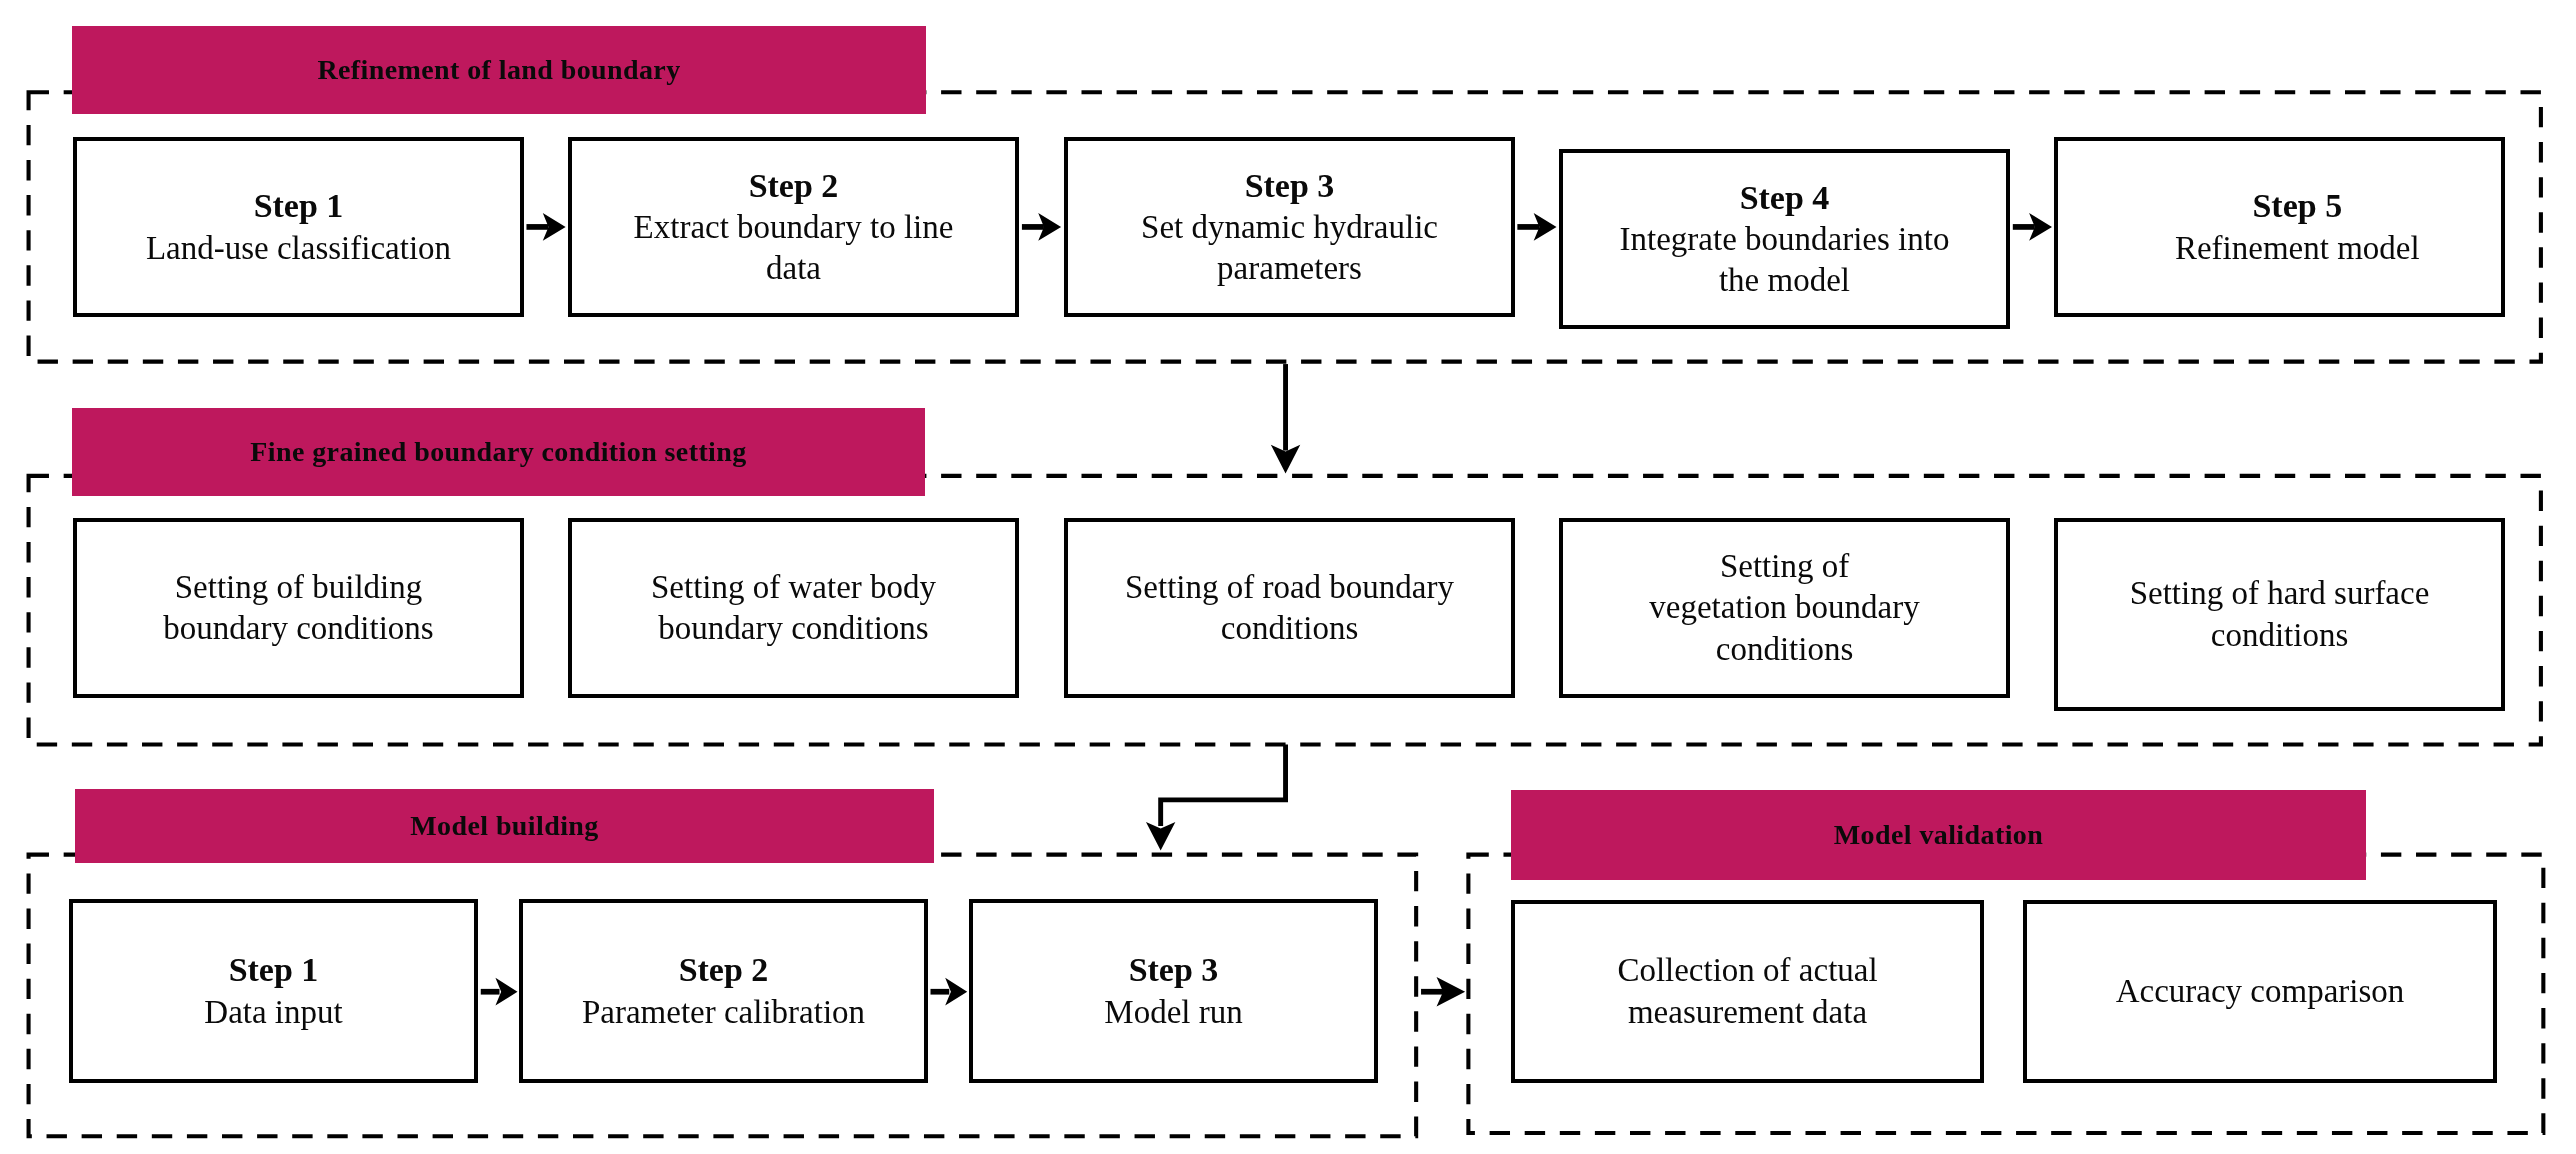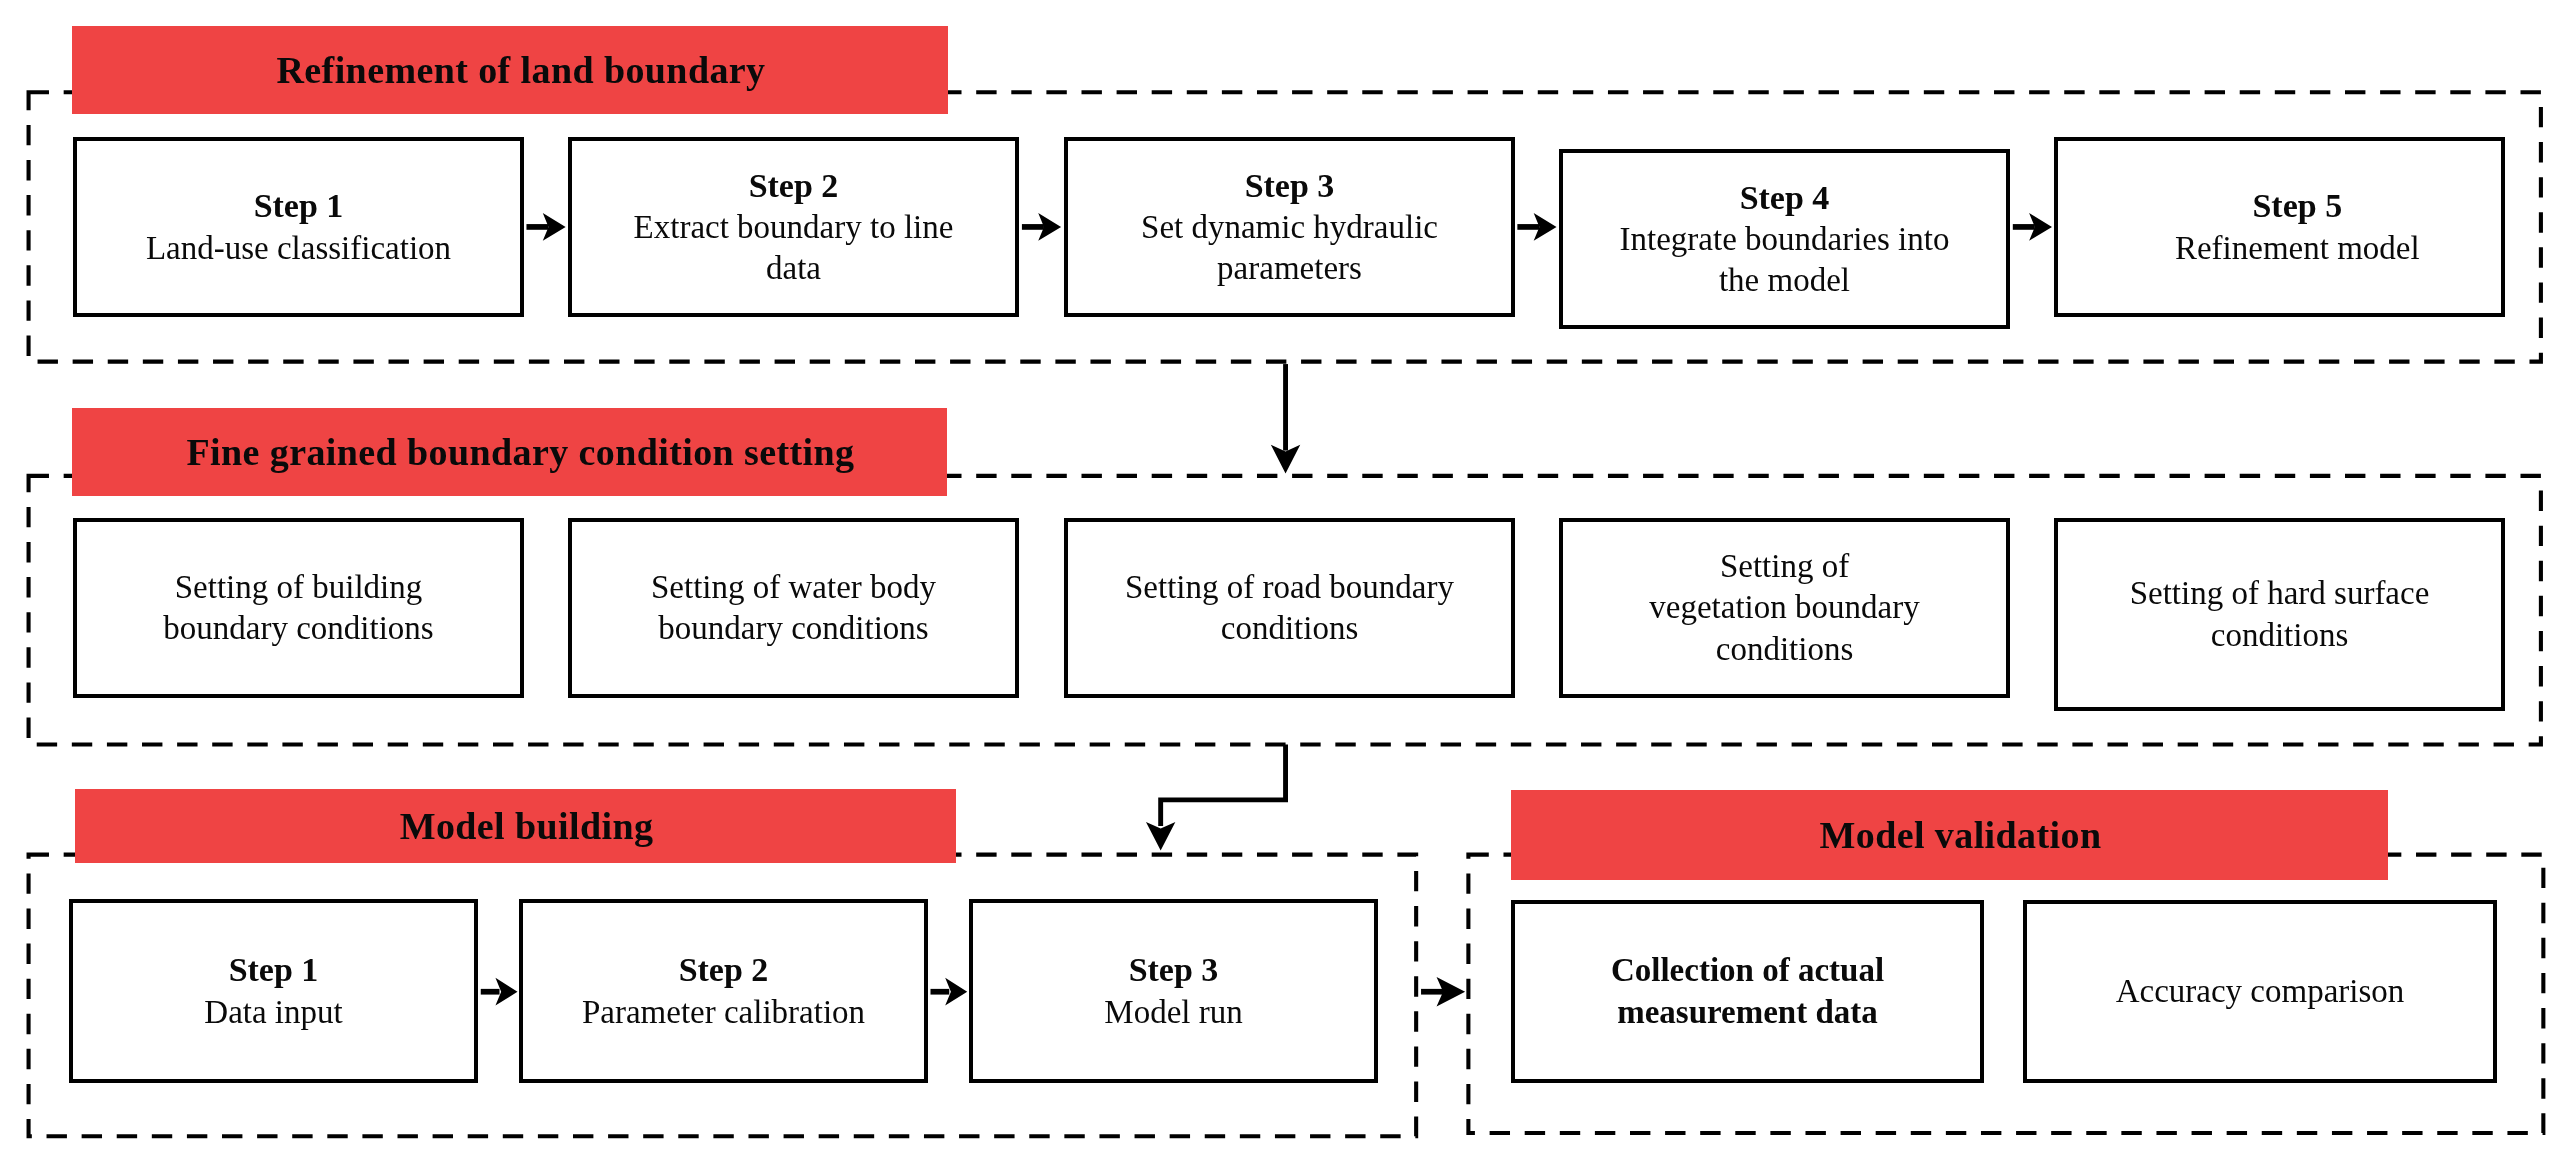--- a/index.html
+++ b/index.html
@@ -8,26 +8,25 @@
     position:relative;
     width:2576px;height:1155px;
     background:#ffffff;
     font-family:"Liberation Serif","DejaVu Serif",serif;
     color:#0a0a0a;
     overflow:hidden;
   }
   .overlay{position:absolute;left:0;top:0;z-index:1;}
   .sec-title{
     position:absolute;z-index:3;
-    background:#ef4444;
+    background:#be185d;
     display:flex;align-items:center;justify-content:center;
-    font-weight:bold;font-size:38px;
+    font-weight:bold;font-size:28px;
     text-align:center;
     letter-spacing:0.4px;
-    padding-left:22px;
   }
   .box{
     position:absolute;z-index:2;
     box-sizing:border-box;
     background:#ffffff;
     border:4.1px solid #000000;
     display:flex;flex-direction:column;
     align-items:center;justify-content:center;
     text-align:center;
     padding:4.9px 11.4px;
@@ -149,21 +148,21 @@
   </div>
   <div class="box" style="left:519px;top:899px;width:409px;height:184px;">
     <div class="step">Step 2</div>
     <div class="btext">Parameter calibration</div>
   </div>
   <div class="box" style="left:969px;top:899px;width:409px;height:184px;">
     <div class="step">Step 3</div>
     <div class="btext">Model run</div>
   </div>
 
-  <div class="box" style="left:1511px;top:900px;width:473px;height:183px;font-weight:bold;">
+  <div class="box" style="left:1511px;top:900px;width:473px;height:183px;">
     <div class="btext">Collection of actual
 measurement data</div>
   </div>
   <div class="box" style="left:2023px;top:900px;width:474px;height:183px;">
     <div class="btext">Accuracy comparison</div>
   </div>
 
 </div>
 
 

